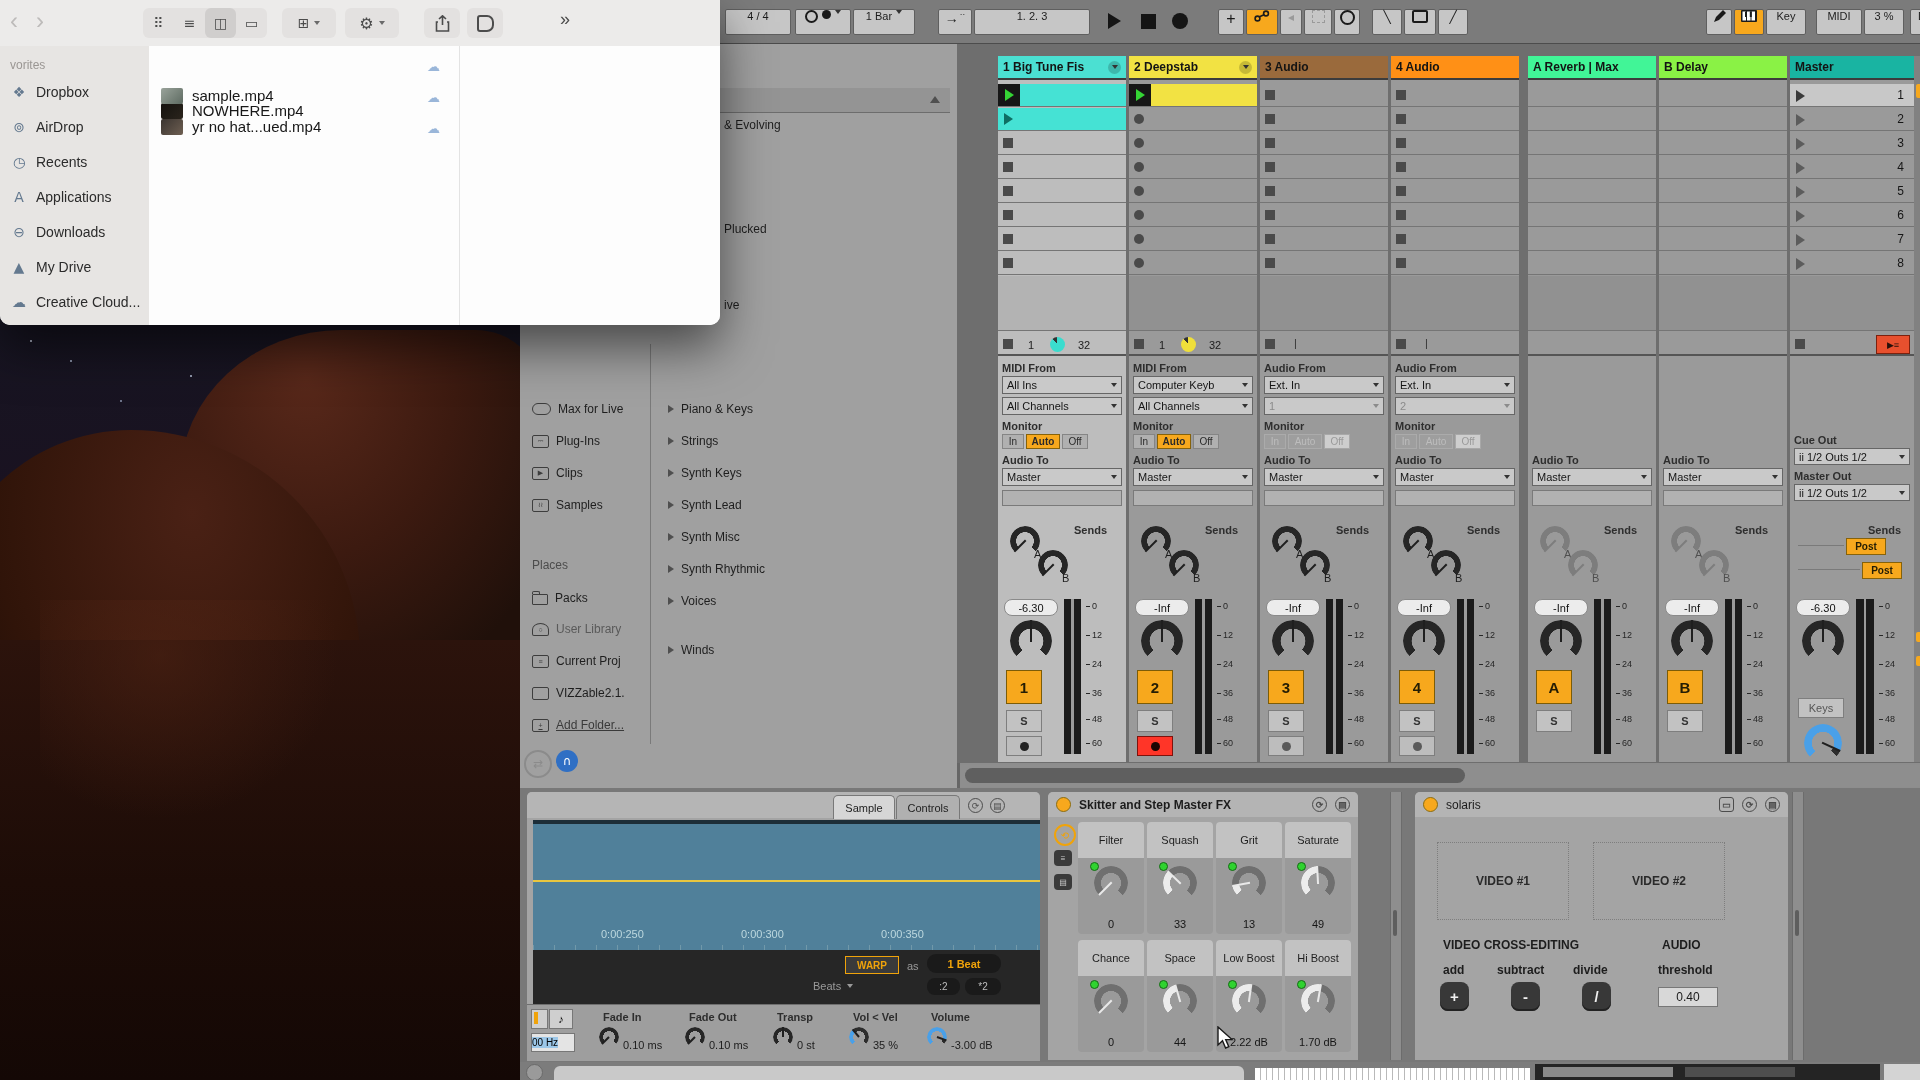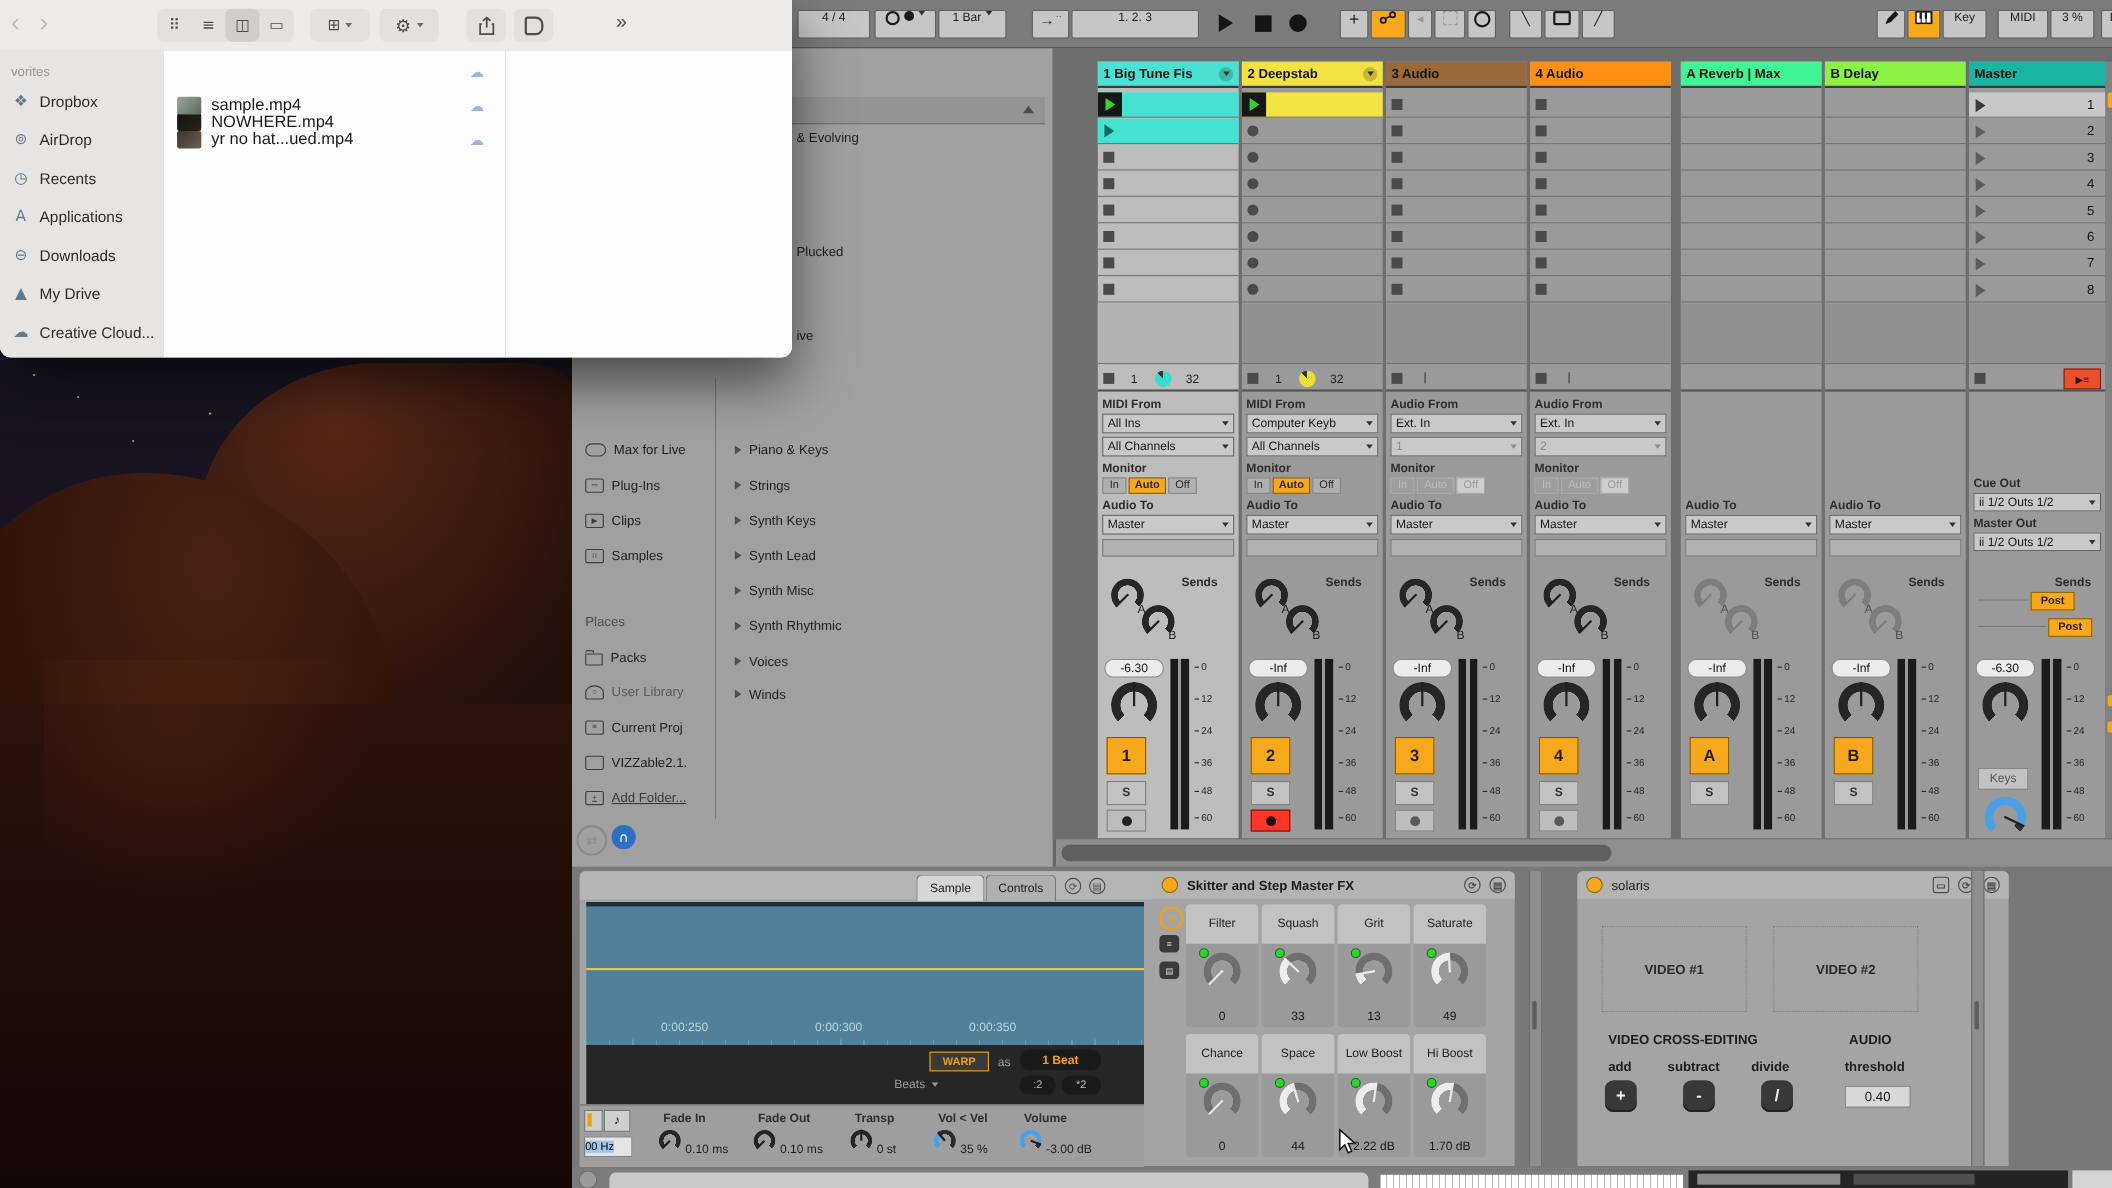--- a/index.html
+++ b/index.html
@@ -64,21 +64,21 @@
   .obox{position:absolute;background:#f7a81d;border:1px solid #7c5c07;display:flex;align-items:center;justify-content:center;font-size:15px;font-weight:bold;color:#241d04;}
   .sbtn{position:absolute;background:#c2c2c2;border:1px solid #7e7e7e;display:flex;align-items:center;justify-content:center;font-size:11px;font-weight:bold;color:#333;}
   .armb{position:absolute;background:#bdbdbd;border:1px solid #7e7e7e;display:flex;align-items:center;justify-content:center;}
   .armdot{width:9px;height:9px;border-radius:50%;background:#5a5a5a;}
   .meter{position:absolute;width:17px;background:linear-gradient(90deg,#1b1b1b 0 7px,#9a9a9a 7px 10px,#1b1b1b 10px 17px);}
   .scl{position:absolute;font-size:9px;color:#262626;padding-left:6px;}
   .scl::before{content:"";position:absolute;left:0;top:45%;width:4px;height:1px;background:#262626;}
   .postb{position:absolute;height:15px;background:#f7a81d;border:1px solid #86620a;font-size:10px;font-weight:bold;color:#241d04;display:flex;align-items:center;justify-content:center;}
   
   #devarea{position:absolute;left:0;top:788px;width:1400px;height:292px;background:#787878;}
-  .panel{position:absolute;background:#a4a4a4;border-radius:5px 5px 0 0;padding-left:19px;}
+  .panel{position:absolute;background:#a4a4a4;border-radius:5px 5px 0 0;}
   .ptitle{position:absolute;left:0;top:0;right:0;height:25px;background:#b4b4b4;border-radius:5px 5px 0 0;display:flex;align-items:center;padding:0 8px;box-sizing:border-box;font-size:12px;font-weight:bold;color:#1c1c1c;gap:8px;}
   .ondot{width:13px;height:13px;border-radius:50%;background:#f7a81d;border:1px solid #8a6c10;flex:none;}
   .cicon{width:15px;height:15px;border:1.5px solid #4c4c4c;border-radius:50%;display:flex;align-items:center;justify-content:center;font-size:9px;color:#4c4c4c;flex:none;box-sizing:border-box;}
   .tabx{position:absolute;border:1px solid #787878;border-bottom:none;border-radius:5px 5px 0 0;display:flex;align-items:center;justify-content:center;font-size:11px;color:#222;background:#b0b0b0;}
   .tabx.act{background:#d6d6d6;}
   .kcell{position:absolute;width:66px;height:112px;background:#9a9a9a;border-radius:4px;}
   .kcell .lab{position:absolute;left:0;top:0;right:0;height:36px;background:#c2c2c2;border-radius:4px 4px 0 0;display:flex;align-items:center;justify-content:center;text-align:center;font-size:11px;color:#1e1e1e;line-height:1.1;}
   .kcell .val{position:absolute;left:0;bottom:4px;right:0;text-align:center;font-size:11px;color:#161616;}
   .led{position:absolute;width:7px;height:7px;border-radius:50%;background:#2fd32f;border:1px solid #156a15;}
   .opbtn{position:absolute;width:29px;height:29px;background:#383838;border-radius:8px;color:#f0f0f0;font-size:15px;font-weight:bold;display:flex;align-items:center;justify-content:center;box-shadow:inset 0 -2px 0 #222;}
@@ -268,21 +268,21 @@
           <span>Synth Misc</span>
         </div>
       <div class="brow" style="left:148px;top:518px;">
           <span class="tri-r"></span>
           <span>Synth Rhythmic</span>
         </div>
       <div class="brow" style="left:148px;top:550px;">
           <span class="tri-r"></span>
           <span>Voices</span>
         </div>
-      <div class="brow" style="left:148px;top:580px;justify-content:space-between;">
+      <div class="brow" style="left:148px;top:599px;justify-content:space-between;">
           <span class="tri-r"></span>
           <span>Winds</span>
         </div>
 
       <div class="ab cen" style="left:4px;top:706px;width:24px;height:24px;border:2px solid #8b8b8b;border-radius:50%;color:#8b8b8b;font-size:12px;">⇄</div>
       <div class="ab cen" style="left:36px;top:706px;width:22px;height:22px;background:#2f6fc4;border-radius:50%;color:#fff;font-size:12px;font-family:'DejaVu Sans',sans-serif;">∩</div>
     </div>
 
     <div id="session">
 
@@ -1170,21 +1170,21 @@
             </div>
           <span class="led" style="left:12px;top:40px;"></span>
           <div class="val">1.70 dB</div>
         </div>
       </div>
 
       <div class="divrail" style="left:870px;top:4px;height:268px;">
           <span class="railh" style="top:118px;"></span>
         </div>
 
-      <div class="panel" style="left:895px;top:4px;width:373px;height:268px;margin-left:19px;">
+      <div class="panel" style="left:895px;top:4px;width:373px;height:268px;">
         <div class="ptitle">
           <span class="ondot"></span>
           <span style="font-weight:normal;">solaris</span>
           <span class="cicon" style="margin-left:auto;border-radius:3px;">▭</span>
           <span class="cicon">⟳</span>
           <span class="cicon">▤</span>
         </div>
         <div class="vbox" style="left:22px;top:50px;width:130px;height:76px;">
             <span>VIDEO #1</span>
           </div>

